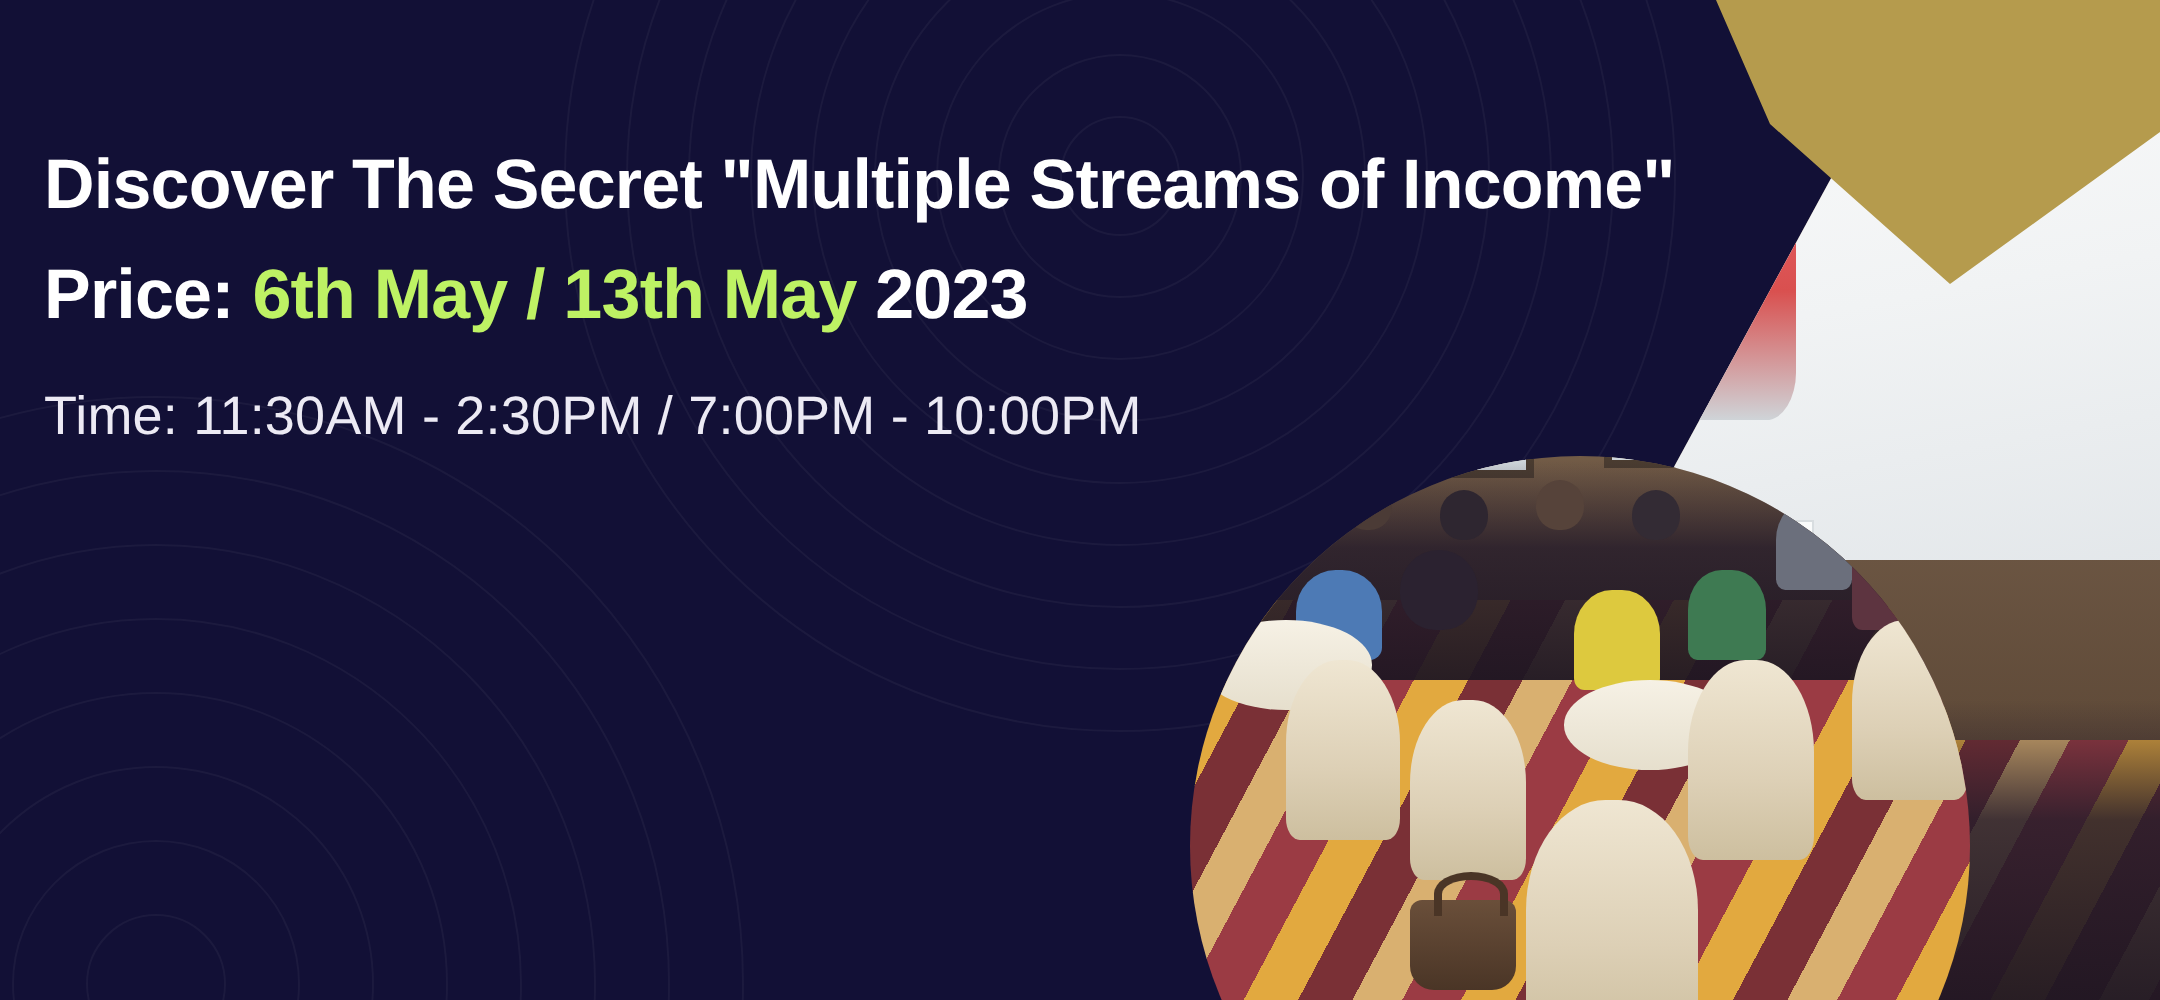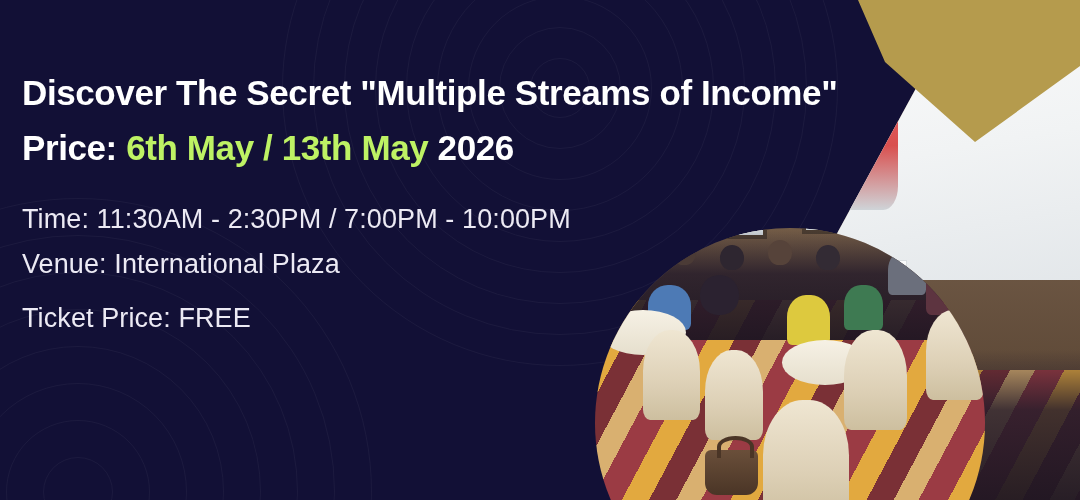--- a/index.html
+++ b/index.html
@@ -116,21 +116,21 @@
     position:absolute;top:128px;left:0;
     font-size:35px;font-weight:bold;color:#ffffff;
     letter-spacing:-0.4px;white-space:nowrap;
   }
   #date-line .accent{color:#bef264;}
   .detail{
     position:absolute;left:0;
     font-size:27px;font-weight:400;color:#eceaf4;
     letter-spacing:0.1px;white-space:nowrap;
   }
-  #time-line{top:204px;}
+  #time-line{top:193px;}
   #venue-line{top:249px;}
   #price-line{top:303px;}
 </style>
 </head>
 <body>
 
 <div id="banner">
 
   <div class="rings" id="rings-top">
       <span style="left:560px;top:88px;width:60px;height:60px;"></span>
@@ -214,20 +214,18 @@
       <div class="flowers" style="left:80%;top:60%;width:18%;height:12%;"></div>
       <div class="bag" style="left:24%;top:90%;width:11%;height:9%;"></div>
     </div>
   </div>
 
   <div id="gold-wedge"></div>
 
   <div id="text-block">
     <div id="headline">Discover The Secret "Multiple Streams of Income"</div>
 
-    <div id="date-line"><span>Price: </span><span class="accent">6th May / 13th May</span><span> 2026</span></div>
+    <div id="date-line"><span>Price: </span><span class="accent">6th May / 13th May</span><span> 2023</span></div>
 
     <div class="detail" id="time-line">Time: 11:30AM - 2:30PM / 7:00PM - 10:00PM</div>
-    <div class="detail" id="venue-line">Venue: International Plaza</div>
-    <div class="detail" id="price-line">Ticket Price: FREE</div>
   </div>
 
 </div>
 
 </body></html>

